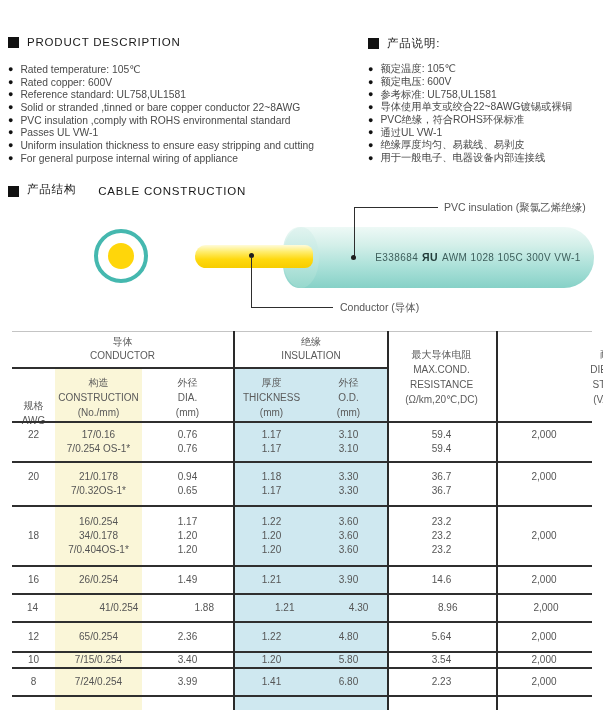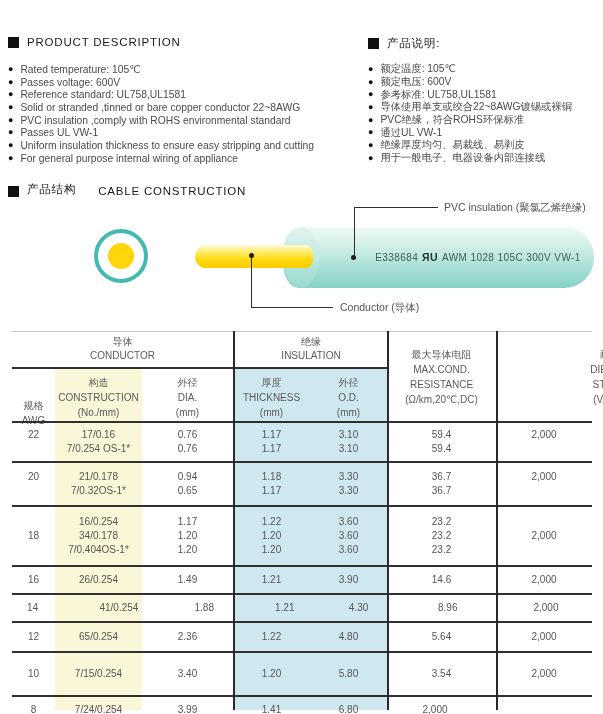--- a/index.html
+++ b/index.html
@@ -65,21 +65,21 @@
     <span class="sq"></span>
     <span>PRODUCT DESCRIPTION</span>
   </div>
   <div class="bullets" style="left:8px; top:63px; width:352px;">
       <div class="bullet-item">
         <span class="bullet-dot">●</span>
         <span class="bullet-text">Rated temperature: 105℃</span>
       </div>
       <div class="bullet-item">
         <span class="bullet-dot">●</span>
-        <span class="bullet-text">Passes voltage: 600V</span>
+        <span class="bullet-text">Rated copper: 600V</span>
       </div>
       <div class="bullet-item">
         <span class="bullet-dot">●</span>
         <span class="bullet-text">Reference standard: UL758,UL1581</span>
       </div>
       <div class="bullet-item">
         <span class="bullet-dot">●</span>
         <span class="bullet-text">Solid or stranded ,tinned or bare copper conductor 22~8AWG</span>
       </div>
       <div class="bullet-item">
@@ -382,21 +382,21 @@
           <div class="tcell" style="width: 77px; align-items: center;">
             <div class="tline">4.80</div>
           </div>
           <div class="tcell" style="width: 109px;">
             <div class="tline">5.64</div>
           </div>
           <div class="tcell" style="width: 96px;">
             <div class="tline">2,000</div>
           </div>
         </div>
-        <div class="trow" style="height: 44px;">
+        <div class="trow" style="height: 16px;">
           <div class="tcell" style="width: 43px;">
             <div class="tline">10</div>
           </div>
           <div class="tcell" style="width: 87px;">
             <div class="tline">7/15/0.254</div>
           </div>
           <div class="tcell" style="width: 91px;">
             <div class="tline">3.40</div>
           </div>
           <div class="tcell" style="width: 77px;">
@@ -421,20 +421,23 @@
           </div>
           <div class="tcell" style="width: 91px;">
             <div class="tline">3.99</div>
           </div>
           <div class="tcell" style="width: 77px;">
             <div class="tline">1.41</div>
           </div>
           <div class="tcell" style="width: 77px;">
             <div class="tline">6.80</div>
           </div>
+          <div class="tcell" style="width: 109px;">
+            <div class="tline">2.23</div>
+          </div>
           <div class="tcell" style="width: 96px;">
             <div class="tline">2,000</div>
           </div>
         </div>
       </div>
   </div>
 
 </div>
 
 </body></html>

